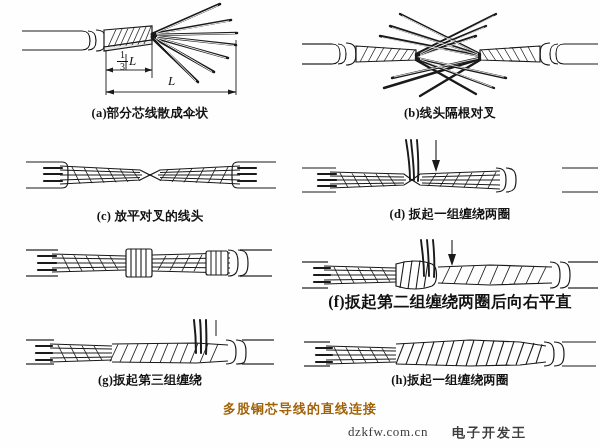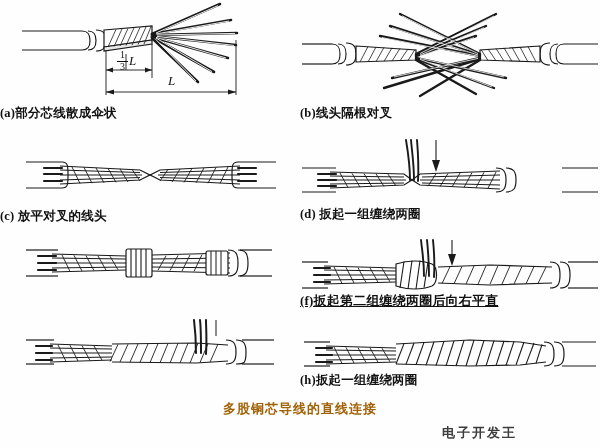--- a/index.html
+++ b/index.html
@@ -24,30 +24,30 @@
     position: absolute;
   }
   .panel-art {
     position: absolute;
     left: 0;
     top: 0;
   }
   .caption {
     position: absolute;
     width: 100%;
+    text-align: center;
     font-size: 12.5px;
     font-weight: 700;
     letter-spacing: 0.2px;
     color: #111;
     white-space: nowrap;
     font-family: "Liberation Serif", "DejaVu Serif", serif;
   }
   .caption.small {
-    font-size: 13px;
-    text-decoration: underline;
+    font-size: 16px;
   }
   .figure-title {
     position: absolute;
     left: 0;
     top: 400px;
     width: 600px;
     text-align: center;
     font-size: 13px;
     font-weight: 700;
     color: #a16207;
@@ -56,21 +56,21 @@
   .watermark {
     position: absolute;
     top: 424px;
     font-family: "Liberation Serif", "DejaVu Serif", serif;
     color: #3c3c3c;
     font-size: 13px;
     letter-spacing: 0.6px;
     white-space: nowrap;
   }
   .watermark.url { left: 348px; }
-  .watermark.brand { left: 442px; font-weight: 600; letter-spacing: 2px;}
+  .watermark.brand { left: 452px; font-weight: 600; letter-spacing: 2px;}
   .dim-label {
     position: absolute;
     font-family: "Liberation Serif", "DejaVu Serif", serif;
     font-style: italic;
     font-size: 13px;
     color: #111;
   }
   .frac {
     position: absolute;
     display: inline-block;
@@ -508,20 +508,21 @@
 
       <g stroke="#1a1a1a" stroke-width="2" fill="none" stroke-linecap="round">
         <path d="M196,33 C196,18 195,8 194,0"></path>
         <path d="M201,33 C201,18 201,8 200,0"></path>
         <path d="M206,34 C207,18 206,8 206,0"></path>
       </g>
       <g stroke="#1a1a1a" stroke-width="1" fill="none">
         <line x1="216" y1="0" x2="216" y2="16"></line>
       </g>
     </svg>
+    <div class="caption" style="top:52px;">(g)扳起第三组缠绕</div>
   </div>
 
   <div class="panel" style="left:300px; top:320px; width:300px; height:80px;">
     <svg class="panel-art" width="300" height="56" viewBox="0 0 300 56">
       <g stroke="#1a1a1a" fill="none" stroke-width="1.2">
         <line x1="4" y1="22" x2="30" y2="22"></line>
         <line x1="4" y1="46" x2="30" y2="46"></line>
         <line x1="262" y1="22" x2="296" y2="22"></line>
         <line x1="262" y1="46" x2="296" y2="46"></line>
         <path d="M244,22 C252,22 254,26 254,34 C254,42 252,46 244,46"></path>
@@ -564,15 +565,16 @@
         <line x1="16" y1="28" x2="32" y2="28"></line>
         <line x1="16" y1="35" x2="32" y2="35"></line>
         <line x1="16" y1="42" x2="32" y2="42"></line>
       </g>
     </svg>
     <div class="caption" style="top:52px;">(h)扳起一组缠绕两圈</div>
   </div>
 
   <div class="figure-title">多股铜芯导线的直线连接</div>
 
+  <div class="watermark url">dzkfw.com.cn</div>
   <div class="watermark brand">电子开发王</div>
 
 </div>
 
 </body></html>

